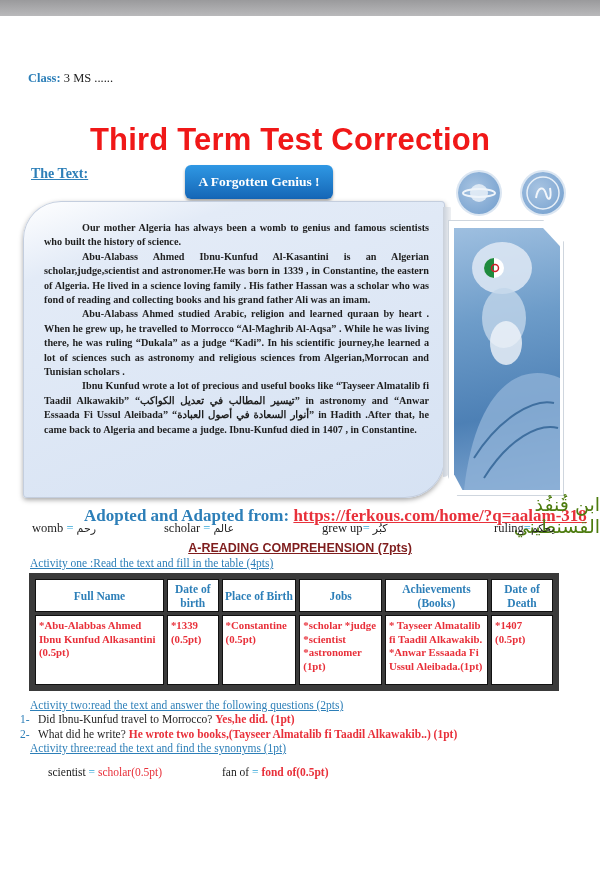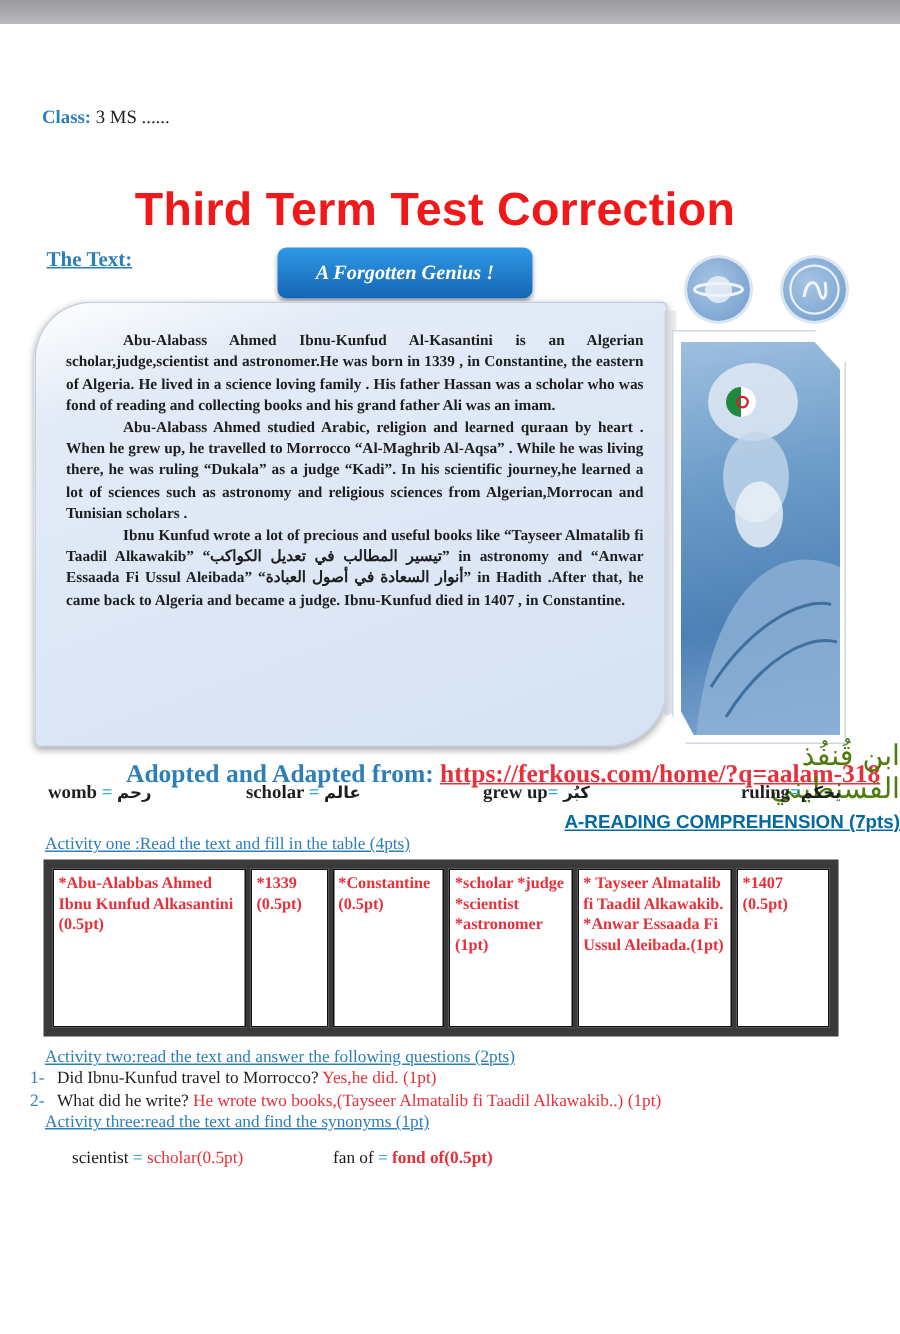--- a/index.html
+++ b/index.html
@@ -10,23 +10,23 @@
       background: linear-gradient(#9a9a9c, #b9b9bb); }
 
     .school { position: absolute; left: 28px; top: 70px; font-size: 12.5px; line-height: 16px; font-weight: bold; color: #2d7fb8; }
     .school .val { color: #222; font-weight: normal; }
 
     .main-title { position: absolute; left: 0; width: 580px; top: 122px; text-align: center;
       font-family: "Liberation Sans", sans-serif; font-weight: bold; font-size: 31px; color: #f01818; letter-spacing: 0.2px; }
 
     .the-text { position: absolute; left: 31px; top: 166px; font-size: 14px; font-weight: bold; color: #2d7fb8; text-decoration: underline; }
 
-    .title-pill { position: absolute; left: 185px; top: 165px; width: 170px; height: 34px; border-radius: 6px;
+    .title-pill { position: absolute; left: 185px; top: 165px; width: 148px; height: 34px; border-radius: 6px;
       background: linear-gradient(#2f98e4, #1566b6); color: #fff; font-weight: bold; font-size: 13.5px;
-      display: flex; align-items: center; justify-content: center; box-shadow: 0 2px 3px rgba(0,0,0,0.35); font-style: italic; }
+      display: flex; align-items: center; justify-content: center; box-shadow: 0 2px 3px rgba(0,0,0,0.35); }
 
     .text-box { position: absolute; left: 23px; top: 201px; width: 422px; height: 297px;
       background: linear-gradient(160deg, #ffffff 0%, #e3ebf7 18%, #d6e2f3 100%);
       border-radius: 38px 4px 40px 4px; box-shadow: 0 2px 5px rgba(0,0,0,0.35), inset 0 0 0 1px #c4cede; }
     .text-box .fold { position: absolute; right: -6px; top: 6px; width: 8px; height: 270px;
       background: linear-gradient(90deg,#c9d0da,#eef0f3); border-radius: 0 4px 30px 0; }
     .passage { position: absolute; left: 21px; top: 20px; width: 385px; font-size: 10.2px; line-height: 14.4px; font-weight: bold; text-align: justify; color: #1e1e1e; }
     .passage p { margin: 0; }
     .passage .ind { text-indent: 38px; }
     .red { color: #e8303a; }
@@ -36,39 +36,39 @@
     .portrait-frame { position: absolute; left: 448px; top: 220px; width: 116px; height: 276px; background: #fff;
       border: 1px solid #cfd6de; clip-path: polygon(0 0, 82% 0, 100% 8%, 100% 100%, 8% 100%, 0 93%); box-shadow: 0 0 4px rgba(0,0,0,0.3); }
     .portrait { position: absolute; left: 454px; top: 228px; width: 106px; height: 262px;
       background: linear-gradient(170deg, #9ebfe0 0%, #6d9cc9 35%, #4d80b5 70%, #7fa6d1 100%);
       clip-path: polygon(0 0, 84% 0, 100% 7%, 100% 100%, 8% 100%, 0 94%); overflow: hidden; }
 
     .source { position: absolute; left: 84px; top: 506px; font-size: 17px; font-weight: bold; color: #2d7fb8; }
     .source a { color: #e8303a; text-decoration: underline; }
     .arabic-name { position: absolute; left: 463px; top: 493px; font-size: 19px; color: #4d7c0f; font-family: "DejaVu Sans", sans-serif; }
 
-    .vocab { position: absolute; top: 521px; font-size: 12.5px; font-weight: bold; color: #1e1e1e; }
+    .vocab { position: absolute; top: 521px; font-size: 12.5px; font-weight: normal; color: #1e1e1e; }
     .vocab .eq { color: #36a7d8; }
     .vocab .ar { font-family: "DejaVu Sans", sans-serif; font-size: 11px; }
 
-    .section-head { position: absolute; left: 0; width: 600px; top: 541px; text-align: right;
-      font-family: "Liberation Sans", sans-serif; font-weight: bold; font-size: 12.5px; color: #0369a1; }
+    .section-head { position: absolute; left: 0; width: 600px; top: 541px; text-align: center;
+      font-family: "Liberation Sans", sans-serif; font-weight: bold; font-size: 12.5px; color: #7f1d1d; }
     .section-head span { text-decoration: underline; }
 
     .act-title { position: absolute; left: 30px; font-size: 11.5px; font-weight: normal; color: #2d7fb8; text-decoration: underline; }
 
     .tbl-wrap { position: absolute; left: 29px; top: 573px; width: 530px; height: 118px; background: #3a3a3a; padding: 3px; }
     table { width: 100%; height: 100%; border-collapse: separate; border-spacing: 3px; }
     th, td { background: #fff; border: 1px solid #111; vertical-align: top; }
     th { height: 33px; font-size: 11.5px; color: #2d7fb8; font-weight: bold; text-align: center; vertical-align: middle; line-height: 14px; }
     td { font-size: 10.8px; line-height: 13.5px; color: #e8303a; font-weight: bold; padding: 3px 3px; text-align: left; }
 
     .qa { position: absolute; left: 20px; font-size: 11.5px; color: #1e1e1e; }
     .qa .num { color: #2d7fb8; display: inline-block; width: 18px; }
-    .qa .ans { color: #e8303a; font-weight: normal; }
+    .qa .ans { color: #e8303a; font-weight: bold; }
     .syn { position: absolute; top: 766px; font-size: 11.5px; }
     .syn .eq { color: #36a7d8; }
   </style>
 </head>
 <body>
 
 <div class="topbar"></div>
 
 <div class="school">
   <div><span>Class:</span> <span class="val">3 MS ......</span></div>
@@ -88,20 +88,21 @@
 <div class="icon-circle" style="left:522px; top:172px;">
   <svg width="42" height="42" viewBox="0 0 42 42">
       <circle cx="21" cy="21" r="16" fill="none" stroke="#e8f0f8" stroke-width="1.5"></circle>
       <path d="M14 26 C16 14, 22 14, 24 22 S30 28, 28 16" fill="none" stroke="#f2f6fb" stroke-width="2"></path>
     </svg>
 </div>
 
 <div class="text-box">
   <div class="fold"></div>
   <div class="passage">
+    <p class="ind">Our mother Algeria has always been a womb to genius and famous scientists who built the history of science.</p>
     <p class="ind">Abu-Alabass Ahmed Ibnu-Kunfud Al-Kasantini is an Algerian scholar,judge,scientist and astronomer.He was born in 1339 , in Constantine, the eastern of Algeria. He lived in a science loving family . His father Hassan was a scholar who was fond of reading and collecting books and his grand father Ali was an imam.</p>
     <p class="ind">Abu-Alabass Ahmed studied Arabic, religion and learned quraan by heart . When he grew up, he travelled to Morrocco “Al-Maghrib Al-Aqsa” . While he was living there, he was ruling “Dukala” as a judge “Kadi”. In his scientific journey,he learned a lot of sciences such as astronomy and religious sciences from Algerian,Morrocan and Tunisian scholars .</p>
     <p class="ind">Ibnu Kunfud wrote a lot of precious and useful books  like “Tayseer Almatalib fi Taadil Alkawakib” “تيسير المطالب في تعديل الكواكب” in astronomy and “Anwar Essaada Fi Ussul Aleibada” “أنوار السعادة في أصول العبادة” in Hadith .After that, he came back to Algeria and became a judge. Ibnu-Kunfud died in 1407 , in Constantine.</p>
   </div>
 </div>
 
 <div class="portrait-frame"></div>
 <div class="portrait">
   <svg width="106" height="262" viewBox="0 0 106 262">
     <ellipse cx="48" cy="40" rx="30" ry="26" fill="#dfe9f4" opacity="0.85"></ellipse>
@@ -137,20 +138,28 @@
   <table>
     <colgroup>
         <col style="width:25%">
         <col style="width:10%">
         <col style="width:14.5%">
         <col style="width:16%">
         <col style="width:20%">
         <col style="width:12%">
       </colgroup>
     <tbody>
+        <tr>
+      <th>Full Name</th>
+      <th>Date of birth</th>
+      <th>Place of Birth</th>
+      <th>Jobs</th>
+      <th>Achievements (Books)</th>
+      <th>Date of Death</th>
+    </tr>
     <tr>
       <td>*Abu-Alabbas Ahmed Ibnu Kunfud Alkasantini (0.5pt)</td>
       <td>*1339 (0.5pt)</td>
       <td>*Constantine (0.5pt)</td>
       <td>*scholar *judge *scientist *astronomer (1pt)</td>
       <td>* Tayseer Almatalib fi Taadil Alkawakib. *Anwar Essaada Fi Ussul Aleibada.(1pt)</td>
       <td>*1407 (0.5pt)</td>
     </tr>
   </tbody>
     </table>

